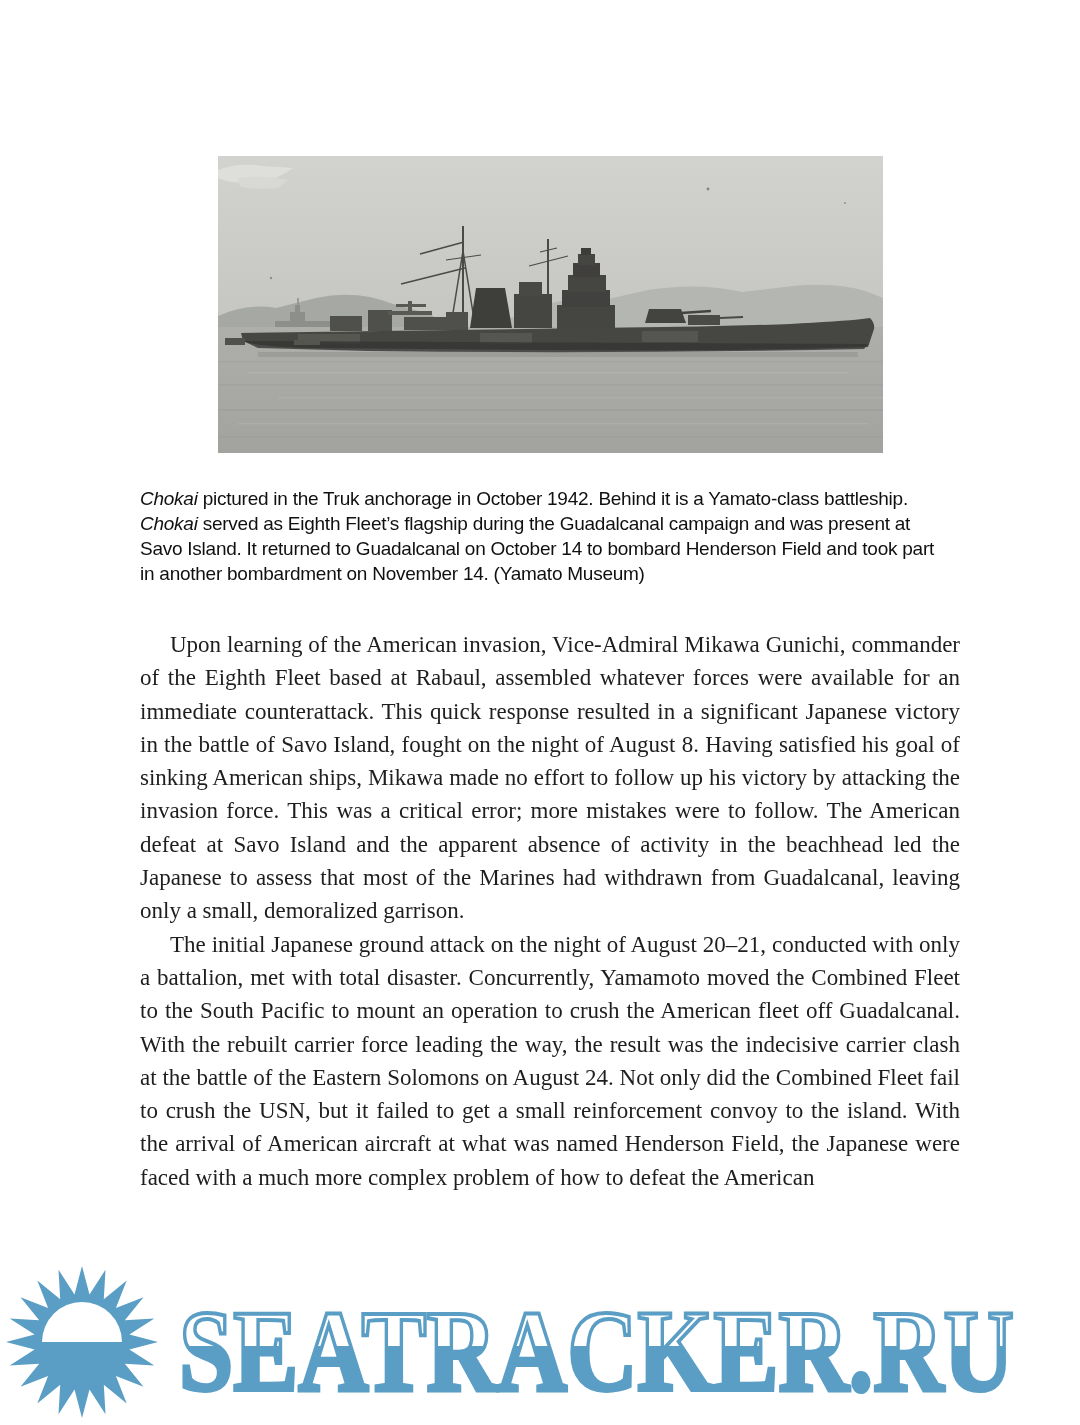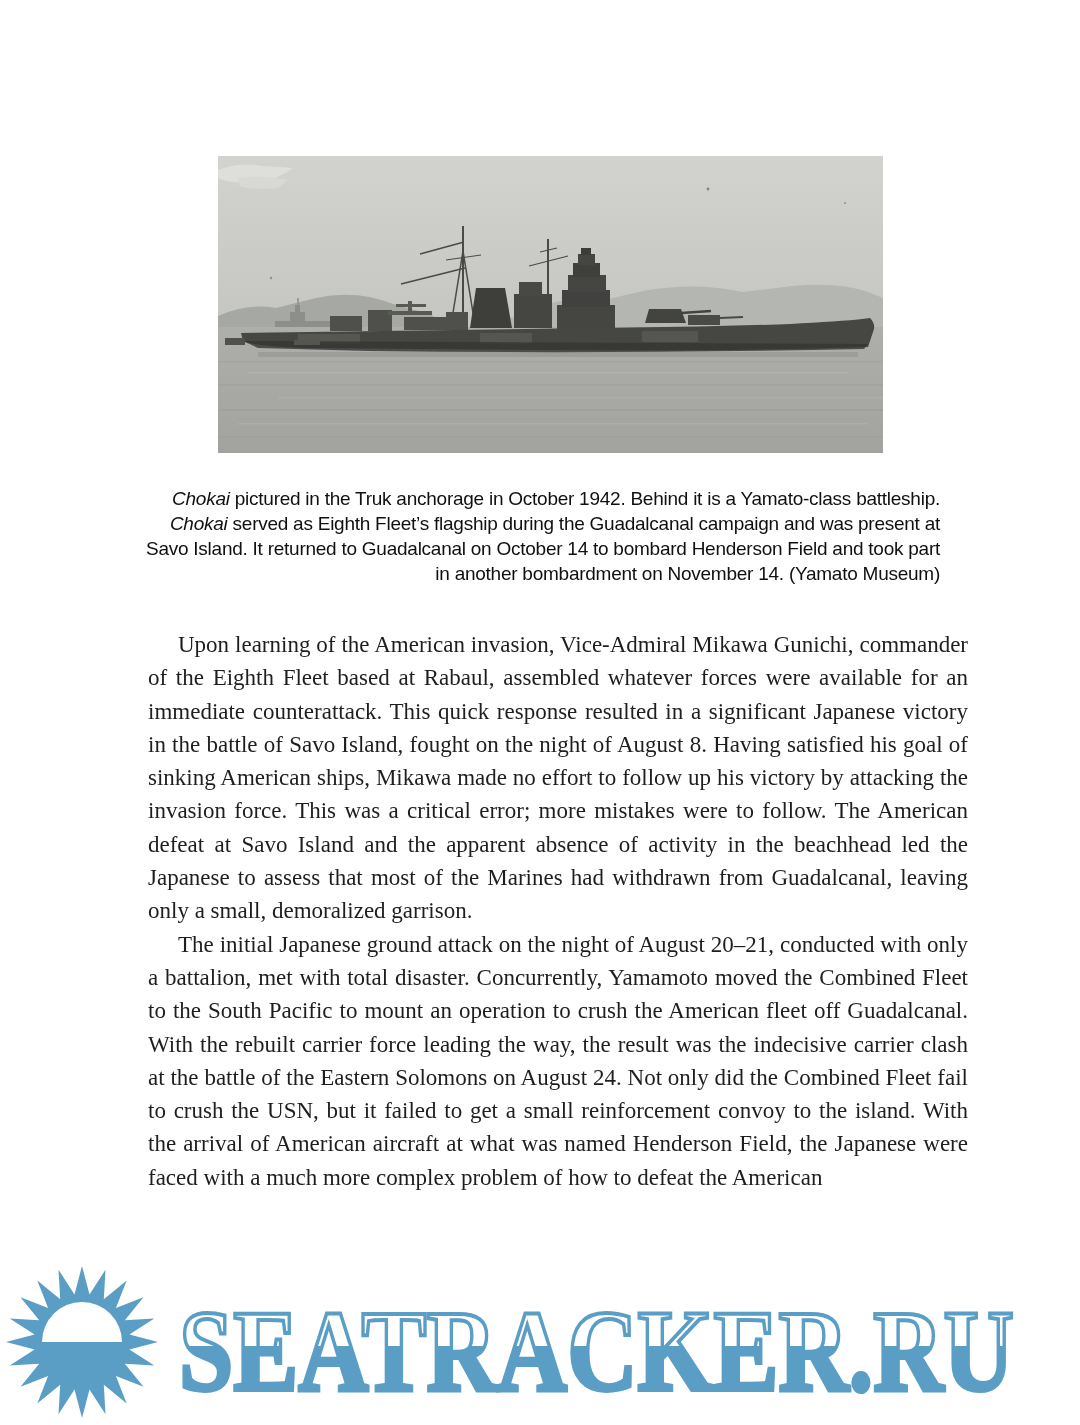--- a/index.html
+++ b/index.html
@@ -1,26 +1,26 @@
 <!DOCTYPE html>
 <html style="--accent: #5B9EC5; --page-bg: #ffffff; --caption-color: #101010; --body-color: #1e1e1e;"><head>
 <meta charset="utf-8">
 <style>
   html,body{margin:0;padding:0;background:#ffffff;}
   .page{position:relative;width:1080px;height:1425px;background:var(--page-bg,#fff);overflow:hidden;
         font-family:"Liberation Serif",serif;}
   figure.photo{position:absolute;left:218px;top:156px;width:665px;height:297px;margin:0;}
   figure.photo svg{display:block;}
-  .caption{position:absolute;left:140px;top:486px;width:800px;text-align:right;
+  .caption{position:absolute;left:140px;top:486px;width:800px;text-align:left;
            font-family:"Liberation Sans",sans-serif;font-size:19px;line-height:25px;
            letter-spacing:-0.25px;color:var(--caption-color,#101010);}
   .caption em{font-style:italic;}
   .body-text{position:absolute;left:140px;top:628px;width:820px;
              font-family:"Liberation Serif",serif;font-size:23px;line-height:33.3px;
-             text-align:justify;color:var(--body-color,#1e1e1e);margin-left:8px;}
+             text-align:justify;color:var(--body-color,#1e1e1e);}
   .body-text p{margin:0;text-indent:30px;}
   .watermark{position:absolute;left:4px;top:1265px;width:1080px;height:160px;}
   .watermark svg{display:block;}
   .wm-text{font-family:"Liberation Serif",serif;font-weight:bold;font-size:116px;}
 </style>
 </head>
 <body>
 
 <div class="page">
 

